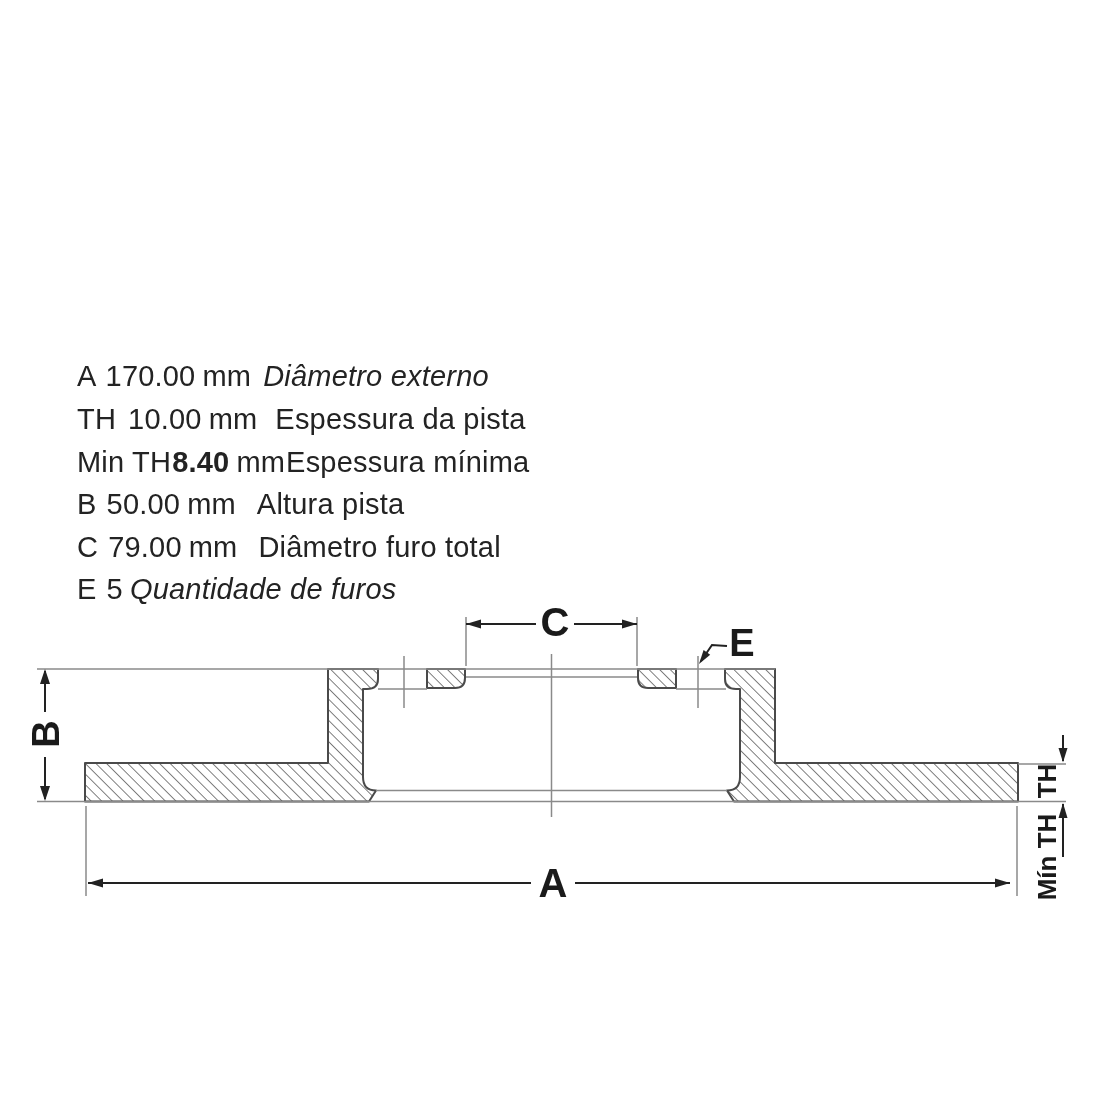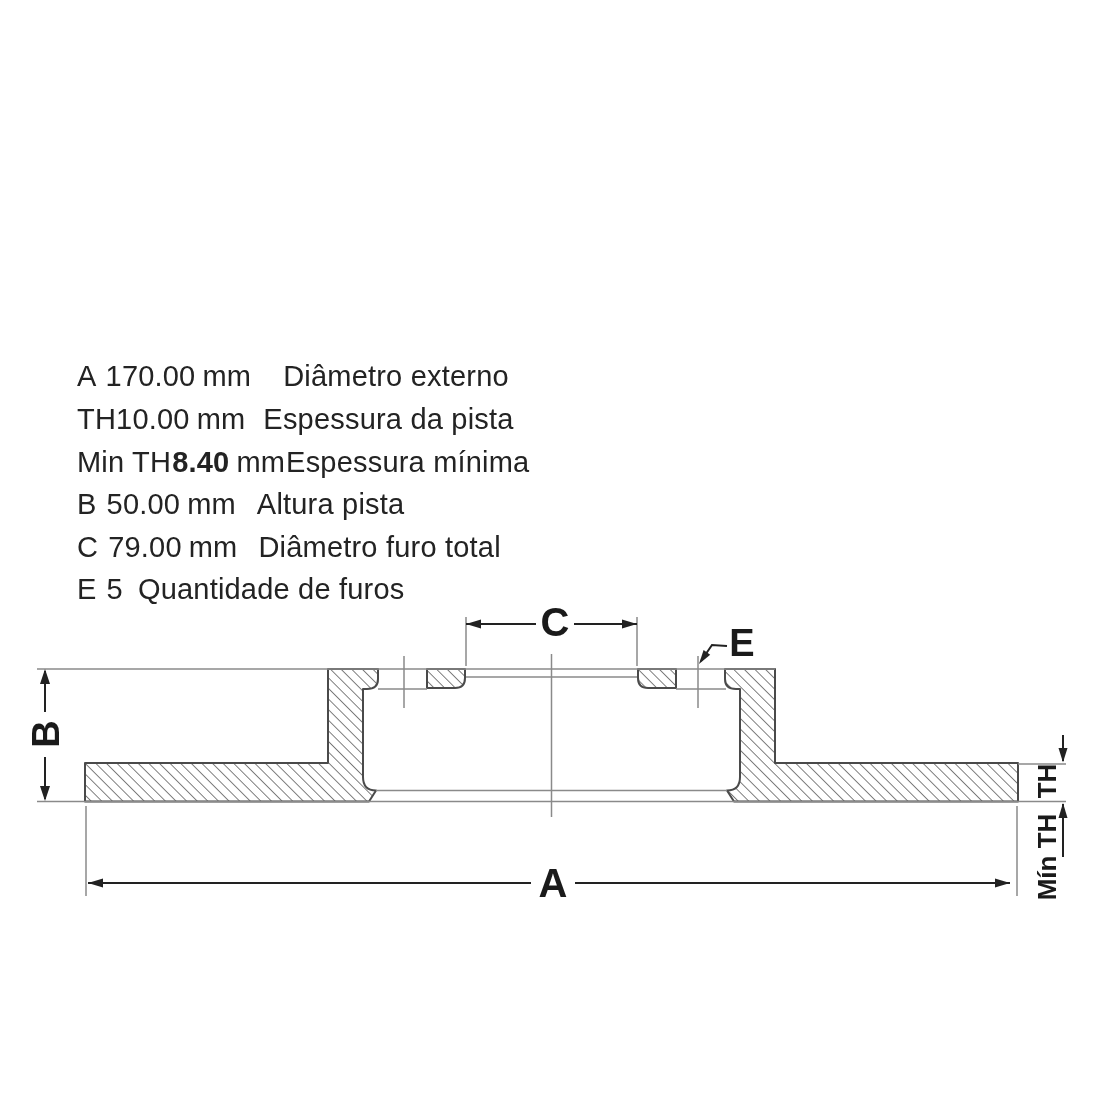--- a/index.html
+++ b/index.html
@@ -5,26 +5,26 @@
   html,body{margin:0;padding:0;background:#fff;}
   #canvas{position:relative;width:1100px;height:1100px;background:#ffffff;overflow:hidden;
           font-family:"Liberation Sans", sans-serif;}
   
   #spec-list{position:absolute;left:0;top:0;width:1100px;height:640px;}
   .spec-row{position:absolute;left:77px;white-space:nowrap;display:flex;align-items:baseline;
             font-size:29px;color:#232323;letter-spacing:0.2px;}
   .spec-row span{display:inline-block;}
   .spec-unit{margin-left:7px;}
   
-  .spec-row.r1 .spec-val{margin-left:9px;}  .spec-row.r1 .spec-desc{margin-left:32px;}
-  .spec-row.r2 .spec-val{} .spec-row.r2 .spec-desc{margin-left:18px;}
+  .spec-row.r1 .spec-val{margin-left:9px;}  .spec-row.r1 .spec-desc{margin-left:12px;font-style:italic;}
+  .spec-row.r2 .spec-val{margin-left:12px;} .spec-row.r2 .spec-desc{margin-left:18px;}
   .spec-row.r3 .spec-val{margin-left:1px;font-weight:bold;}  .spec-row.r3 .spec-desc{margin-left:1px;}
   .spec-row.r4 .spec-val{margin-left:10px;} .spec-row.r4 .spec-desc{margin-left:21px;}
   .spec-row.r5 .spec-val{margin-left:10px;} .spec-row.r5 .spec-desc{margin-left:21px;}
-  .spec-row.r6 .spec-val{margin-left:10px;} .spec-row.r6 .spec-desc{margin-left:8px;}
+  .spec-row.r6 .spec-val{margin-left:10px;} .spec-row.r6 .spec-desc{margin-left:0;font-style:italic;}
   
   #drawing{position:absolute;left:0;top:0;}
   .dimtext{font-family:"Liberation Sans", sans-serif;font-weight:bold;fill:#1a1a1a;}
 </style>
 </head>
 <body>
 
 <div id="canvas">
 
   <div id="spec-list">

